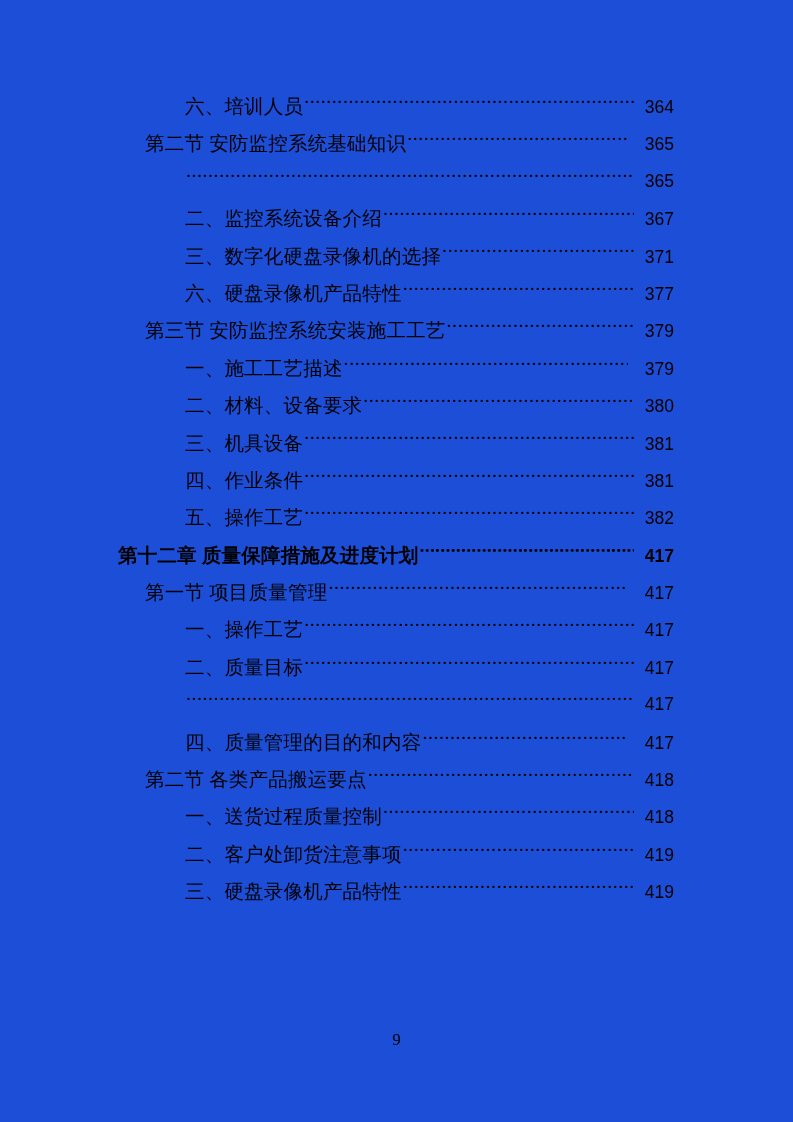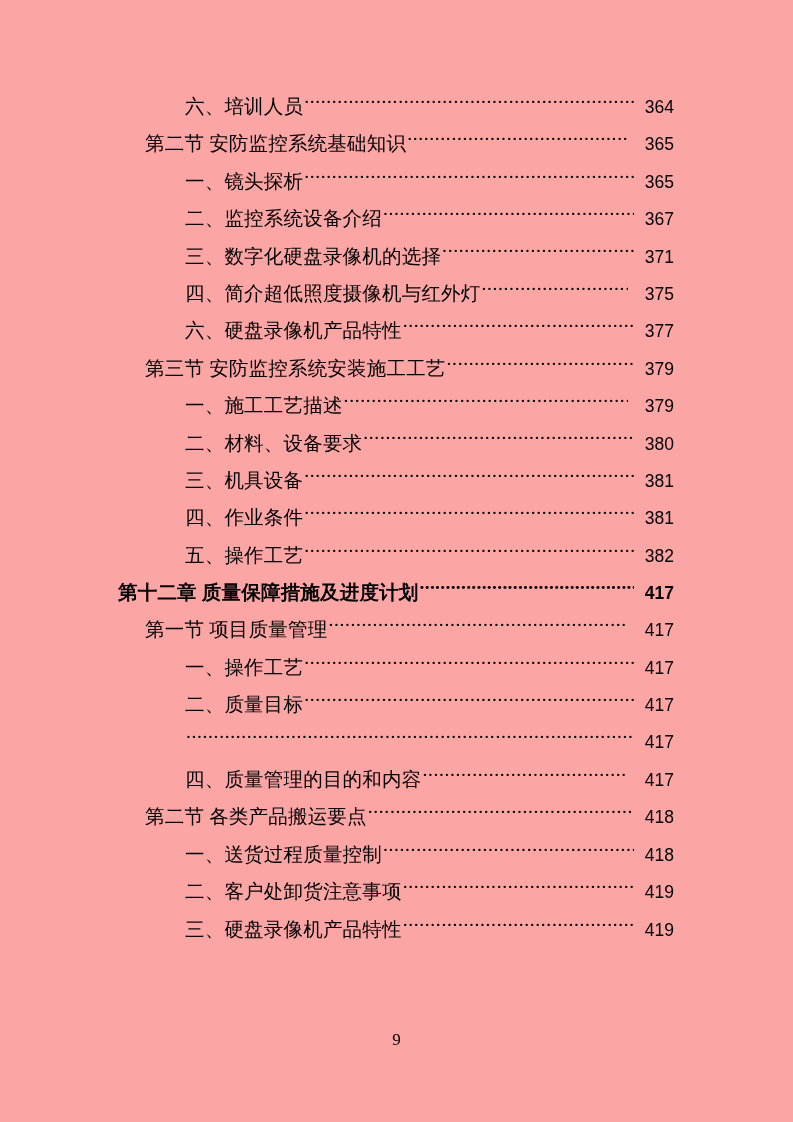--- a/index.html
+++ b/index.html
@@ -5,21 +5,21 @@
 <style>
   html, body {
     margin: 0;
     padding: 0;
     background: #ffffff;
   }
   .page {
     position: relative;
     width: 793px;
     height: 1122px;
-    background: #fca5a5;
+    background: #1d4ed8;
     margin: 0 auto;
     overflow: hidden;
     font-family: "Liberation Serif", "DejaVu Serif", serif;
     color: #000000;
   }
   .toc {
     position: absolute;
     left: 118px;
     top: 88px;
     width: 556px;
@@ -97,38 +97,32 @@
         <span class="label">六、培训人员</span>
         <span class="leader"></span>
         <span class="pageno">364</span>
       </div>
       <div class="toc-entry lvl-section gap">
         <span class="label">第二节 安防监控系统基础知识</span>
         <span class="leader"></span>
         <span class="pageno">365</span>
       </div>
       <div class="toc-entry lvl-item">
-        <span class="label">一、镜头探析</span>
         <span class="leader"></span>
         <span class="pageno">365</span>
       </div>
       <div class="toc-entry lvl-item">
         <span class="label">二、监控系统设备介绍</span>
         <span class="leader"></span>
         <span class="pageno">367</span>
       </div>
       <div class="toc-entry lvl-item">
         <span class="label">三、数字化硬盘录像机的选择</span>
         <span class="leader"></span>
         <span class="pageno">371</span>
-      </div>
-      <div class="toc-entry lvl-item gap">
-        <span class="label">四、简介超低照度摄像机与红外灯</span>
-        <span class="leader"></span>
-        <span class="pageno">375</span>
       </div>
       <div class="toc-entry lvl-item">
         <span class="label">六、硬盘录像机产品特性</span>
         <span class="leader"></span>
         <span class="pageno">377</span>
       </div>
       <div class="toc-entry lvl-section">
         <span class="label">第三节 安防监控系统安装施工工艺</span>
         <span class="leader"></span>
         <span class="pageno">379</span>

